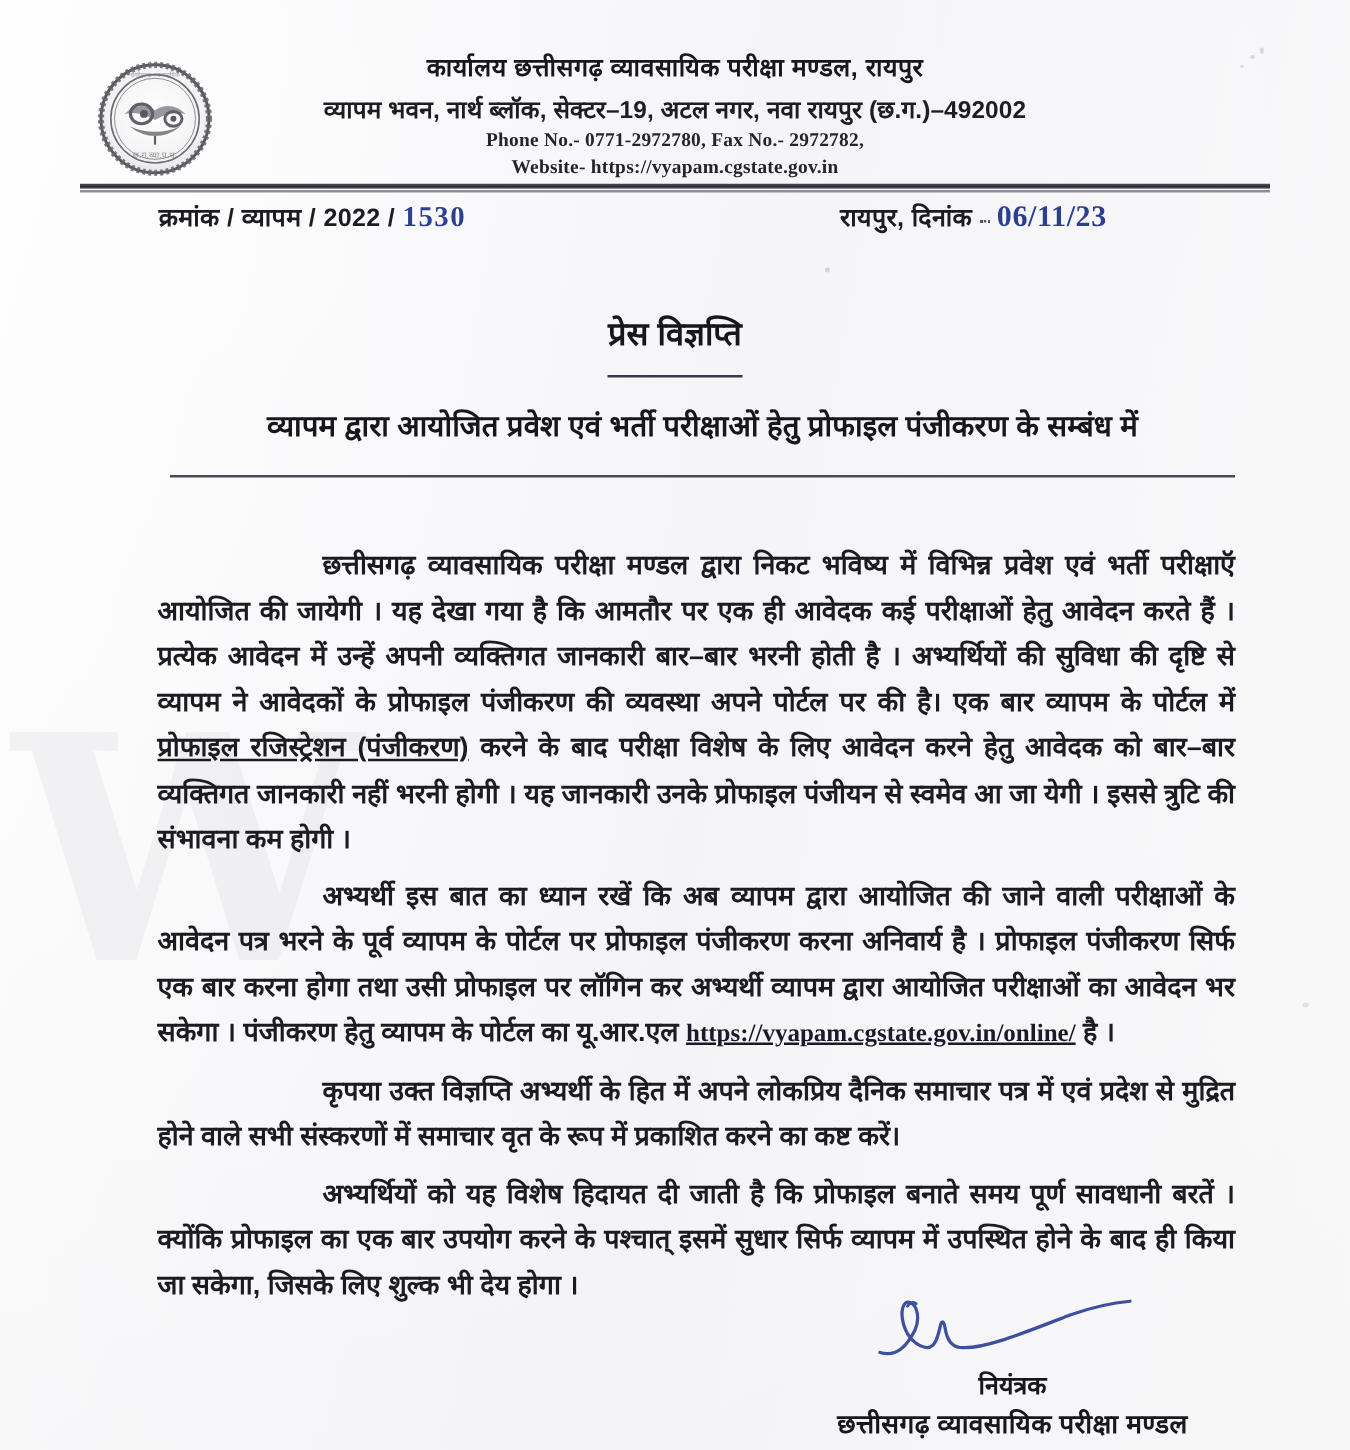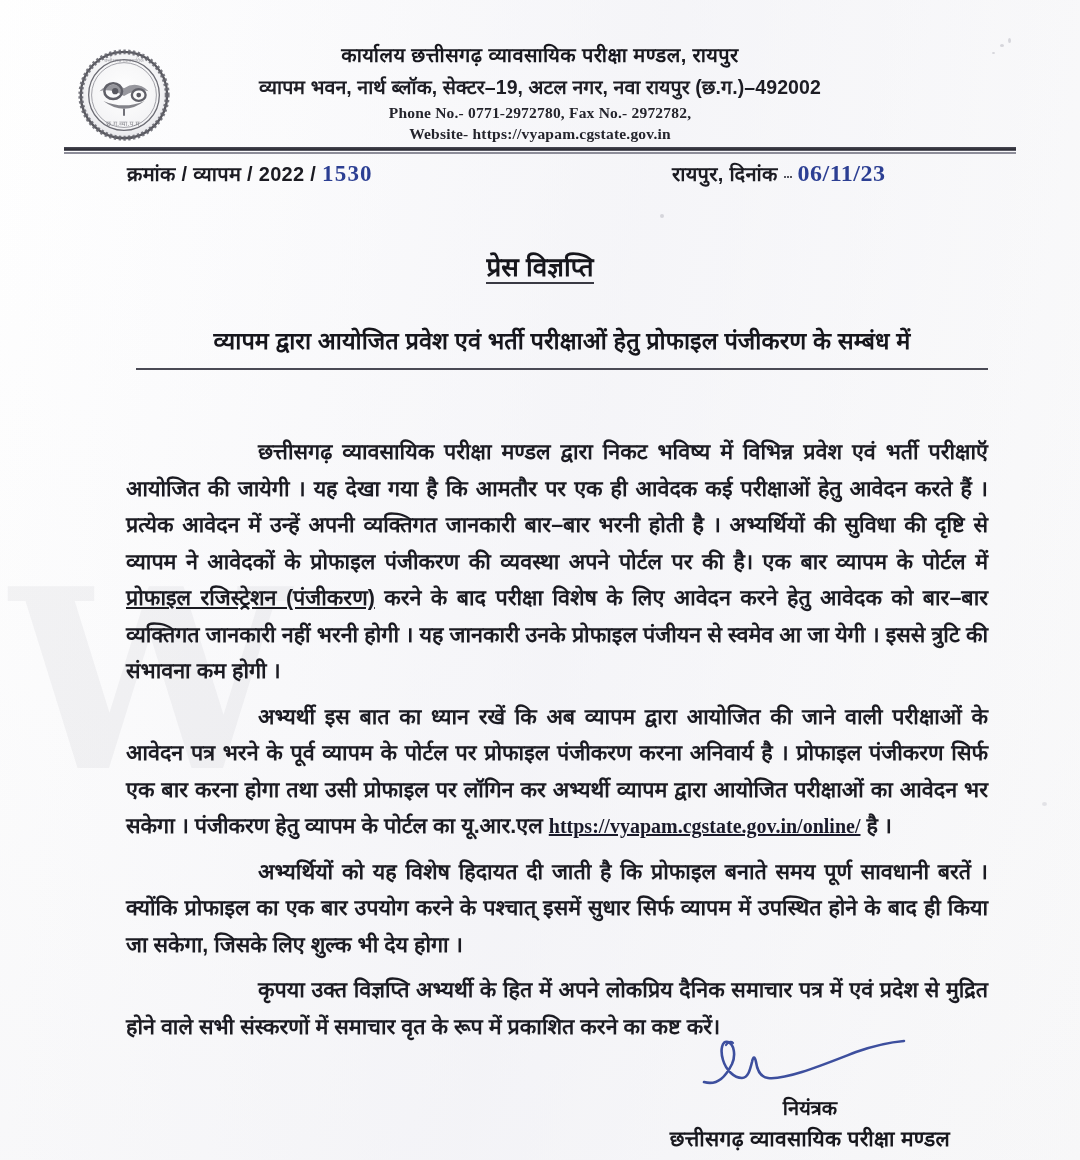--- a/index.html
+++ b/index.html
@@ -173,34 +173,34 @@
     top: 248px;
     left: 0;
     width: 1080px;
     text-align: center;
     font-size: 26px;
     font-weight: 700;
     color: #16161c;
   }
   .doc-title span {
     border-bottom: 2px solid #3a3a44;
-    padding-bottom: 0;
+    padding-bottom: 18px;
   }
 
   .subject {
     position: absolute;
     top: 324px;
     left: 136px;
     width: 852px;
     text-align: center;
     font-size: 23.5px;
     font-weight: 700;
     color: #16161c;
     letter-spacing: .1px;
-    padding-bottom: 12px;
+    padding-bottom: 24px;
     border-bottom: 2px solid #4a4a55;
   }
 
   .body-text {
     position: absolute;
     left: 126px;
     top: 434px;
     width: 862px;
     font-size: 21.5px;
     font-weight: 700;
@@ -324,23 +324,23 @@
     <span>प्रेस विज्ञप्ति</span>
   </div>
 
   <div class="subject">व्यापम द्वारा आयोजित प्रवेश एवं भर्ती परीक्षाओं हेतु प्रोफाइल पंजीकरण के सम्बंध में</div>
 
   <div class="body-text">
     <p class="indent"><span>छत्तीसगढ़ व्यावसायिक परीक्षा मण्डल द्वारा निकट भविष्य में विभिन्न प्रवेश एवं भर्ती परीक्षाऍ आयोजित की जायेगी । यह देखा गया है कि आमतौर पर एक ही आवेदक कई परीक्षाओं हेतु आवेदन करते हैं । प्रत्येक आवेदन में उन्हें अपनी व्यक्तिगत जानकारी बार–बार भरनी होती है । अभ्यर्थियों की सुविधा की दृष्टि से व्यापम ने आवेदकों के प्रोफाइल पंजीकरण की व्यवस्था अपने पोर्टल पर की है। एक बार व्यापम के पोर्टल में </span><span class="u">प्रोफाइल रजिस्ट्रेशन (पंजीकरण)</span><span> करने के बाद परीक्षा विशेष के लिए आवेदन करने हेतु आवेदक को बार–बार व्यक्तिगत जानकारी नहीं भरनी होगी । यह जानकारी उनके प्रोफाइल पंजीयन से स्वमेव आ जा येगी । इससे त्रुटि की संभावना कम होगी ।</span></p>
 
     <p class="indent"><span>अभ्यर्थी इस बात का ध्यान रखें कि अब व्यापम द्वारा आयोजित की जाने वाली परीक्षाओं के आवेदन पत्र भरने के पूर्व व्यापम के पोर्टल पर प्रोफाइल पंजीकरण करना अनिवार्य है । प्रोफाइल पंजीकरण सिर्फ एक बार करना होगा तथा उसी प्रोफाइल पर लॉगिन कर अभ्यर्थी व्यापम द्वारा आयोजित परीक्षाओं का आवेदन भर सकेगा । पंजीकरण हेतु व्यापम के पोर्टल का यू.आर.एल </span><a class="link" href="#">https://vyapam.cgstate.gov.in/online/</a><span> है ।</span></p>
 
+    <p class="indent">कृपया उक्त विज्ञप्ति अभ्यर्थी के हित में अपने लोकप्रिय दैनिक समाचार पत्र में एवं प्रदेश से मुद्रित होने वाले सभी संस्करणों में समाचार वृत के रूप में प्रकाशित करने का कष्ट करें।</p>
+
     <p class="indent">अभ्यर्थियों को यह विशेष हिदायत दी जाती है कि प्रोफाइल बनाते समय पूर्ण सावधानी बरतें । क्योंकि प्रोफाइल का एक बार उपयोग करने के पश्चात् इसमें सुधार सिर्फ व्यापम में उपस्थित होने के बाद ही किया जा सकेगा, जिसके लिए शुल्क भी देय होगा ।</p>
-
-    <p class="indent">कृपया उक्त विज्ञप्ति अभ्यर्थी के हित में अपने लोकप्रिय दैनिक समाचार पत्र में एवं प्रदेश से मुद्रित होने वाले सभी संस्करणों में समाचार वृत के रूप में प्रकाशित करने का कष्ट करें।</p>
   </div>
 
   <div class="signature-block">
     <svg class="sig-svg" width="300" height="56" viewBox="0 0 300 56">
       <path d="M44 46 C58 50 66 40 72 28 C76 19 74 8 68 6 C62 4 60 14 63 24 C66 34 74 42 82 42 C88 42 90 34 92 26 C93 20 95 20 96 26 C97 33 100 41 108 42 C126 44 160 30 196 16 C216 9 232 6 244 5" fill="none" stroke="#3d4f9e" stroke-width="2.6" stroke-linecap="round" stroke-linejoin="round"></path>
       <path d="M66 9 C68 6 71 5 73 7" fill="none" stroke="#3d4f9e" stroke-width="2.2" stroke-linecap="round"></path>
     </svg>
     <div class="sig-role">नियंत्रक</div>
     <div class="sig-org">छत्तीसगढ़ व्यावसायिक परीक्षा मण्डल</div>
     <div class="sig-city">

